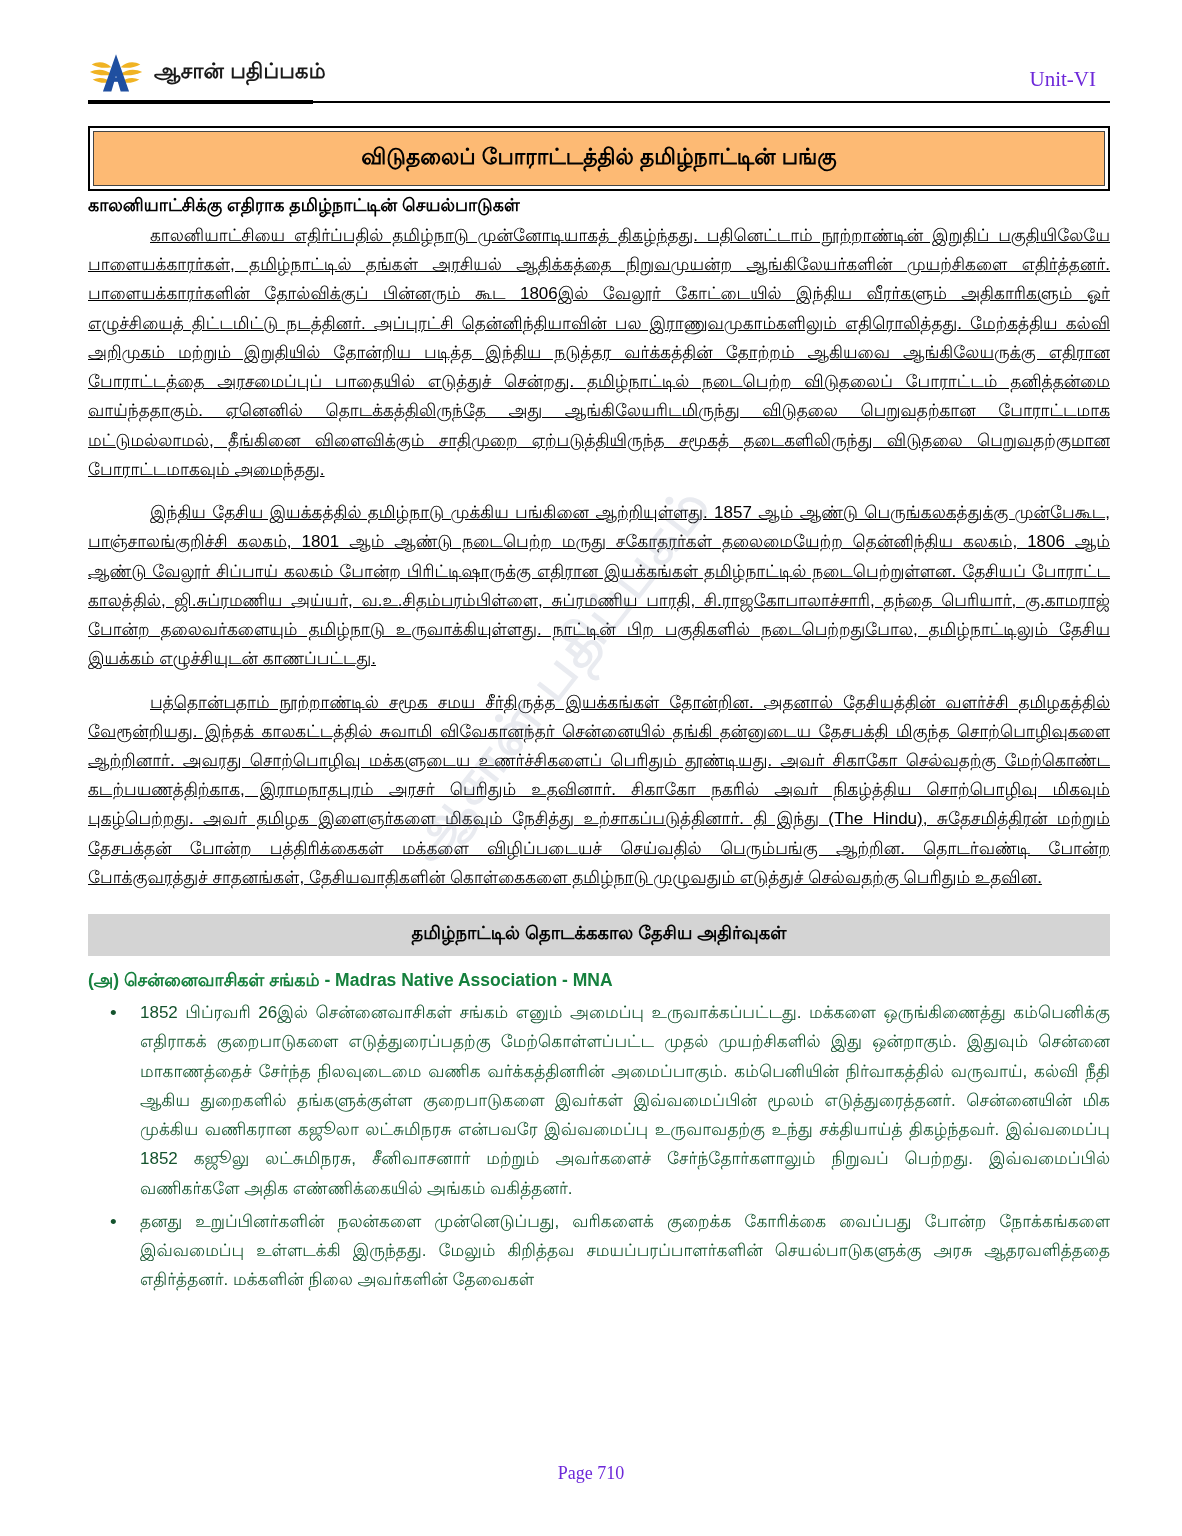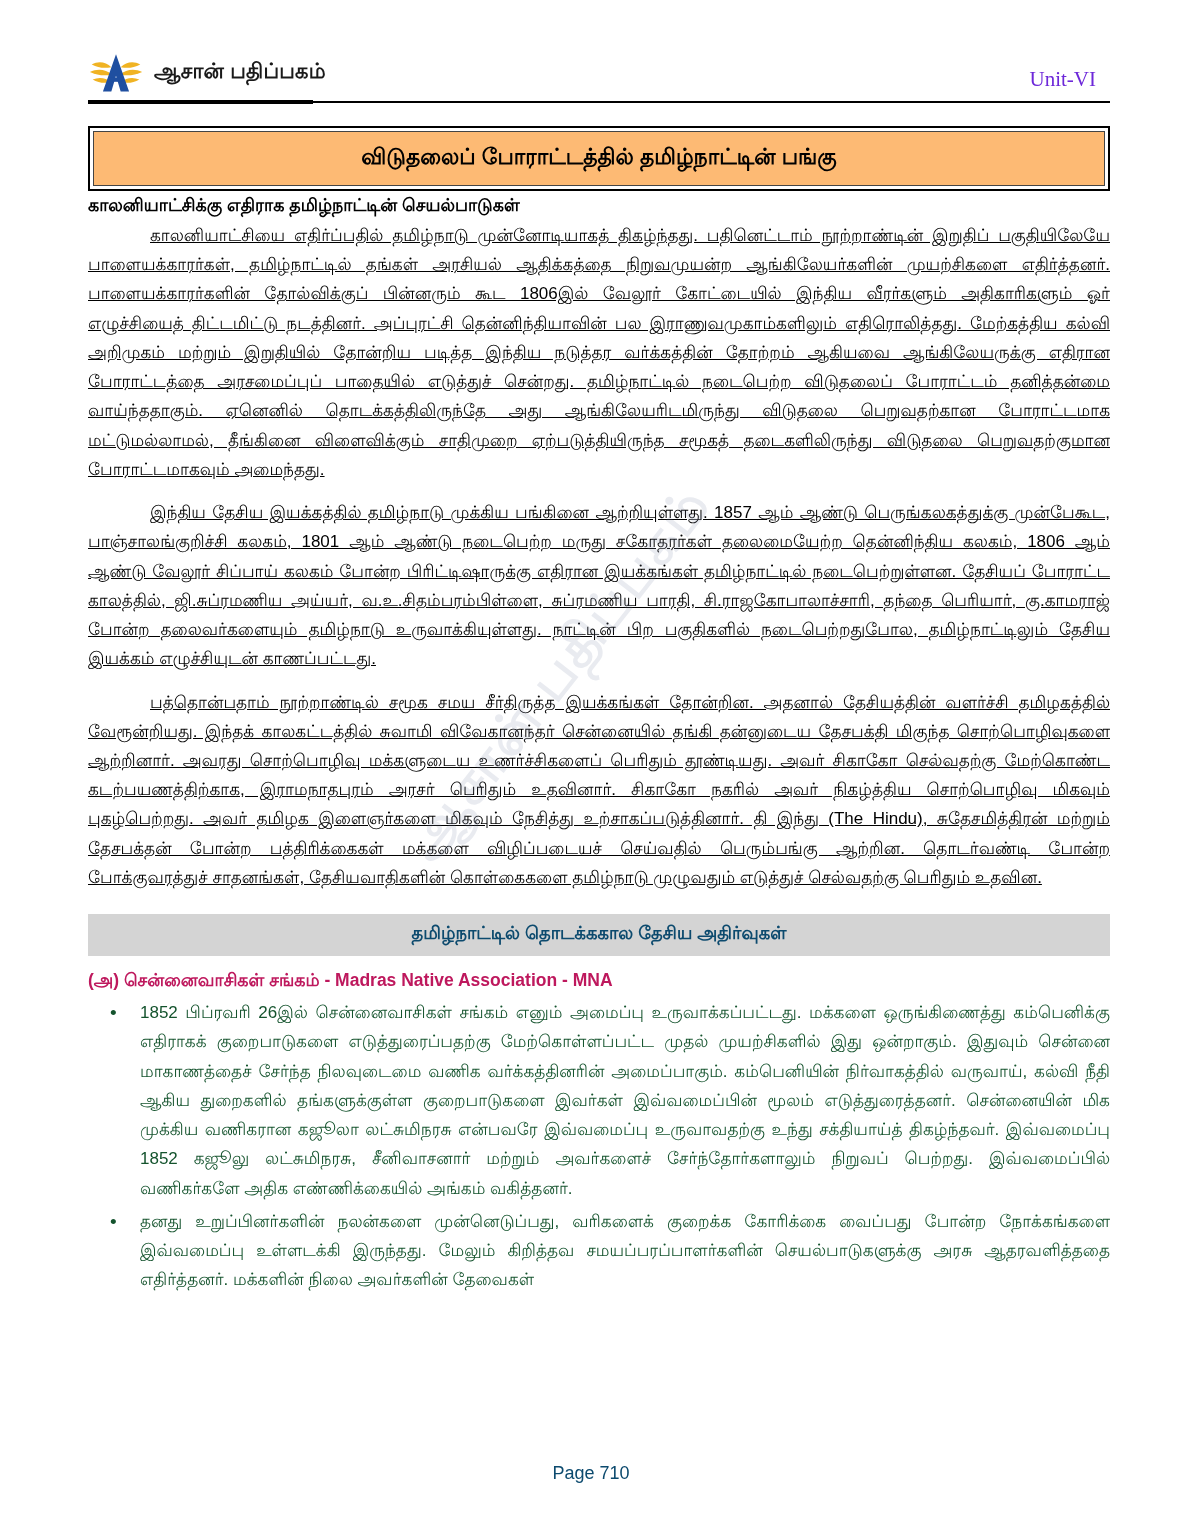--- a/index.html
+++ b/index.html
@@ -124,27 +124,27 @@
   p.para.spaced { margin-top: 14px; }
 
   
   .section-bar {
     background: #d4d4d4;
     text-align: center;
     padding: 9px 6px 10px 6px;
     margin: 22px 0 14px 0;
     font-size: 18px;
     font-weight: bold;
-    color: #0c4a6e;
+    color: #000000;
   }
 
   .list-heading {
     font-size: 17.5px;
     font-weight: bold;
-    color: #be185d;
+    color: #15803d;
     margin: 0 0 6px 0;
   }
 
   ul.bullets {
     list-style: none;
     margin: 0;
     padding: 0;
   }
   ul.bullets > li {
     position: relative;
@@ -164,21 +164,22 @@
     line-height: 1.72;
   }
 
   
   .footer {
     position: absolute;
     left: 0; right: 0;
     bottom: 52px;
     text-align: center;
     font-size: 18px;
-    color: #0c4a6e;
+    color: #6d28d9;
+    font-family: Liberation Serif, serif;
   }
 </style>
 </head>
 <body>
 
 <div class="page">
 
   <div class="header">
     <div class="brand">
       <svg class="brand-logo" viewBox="0 0 120 100">

